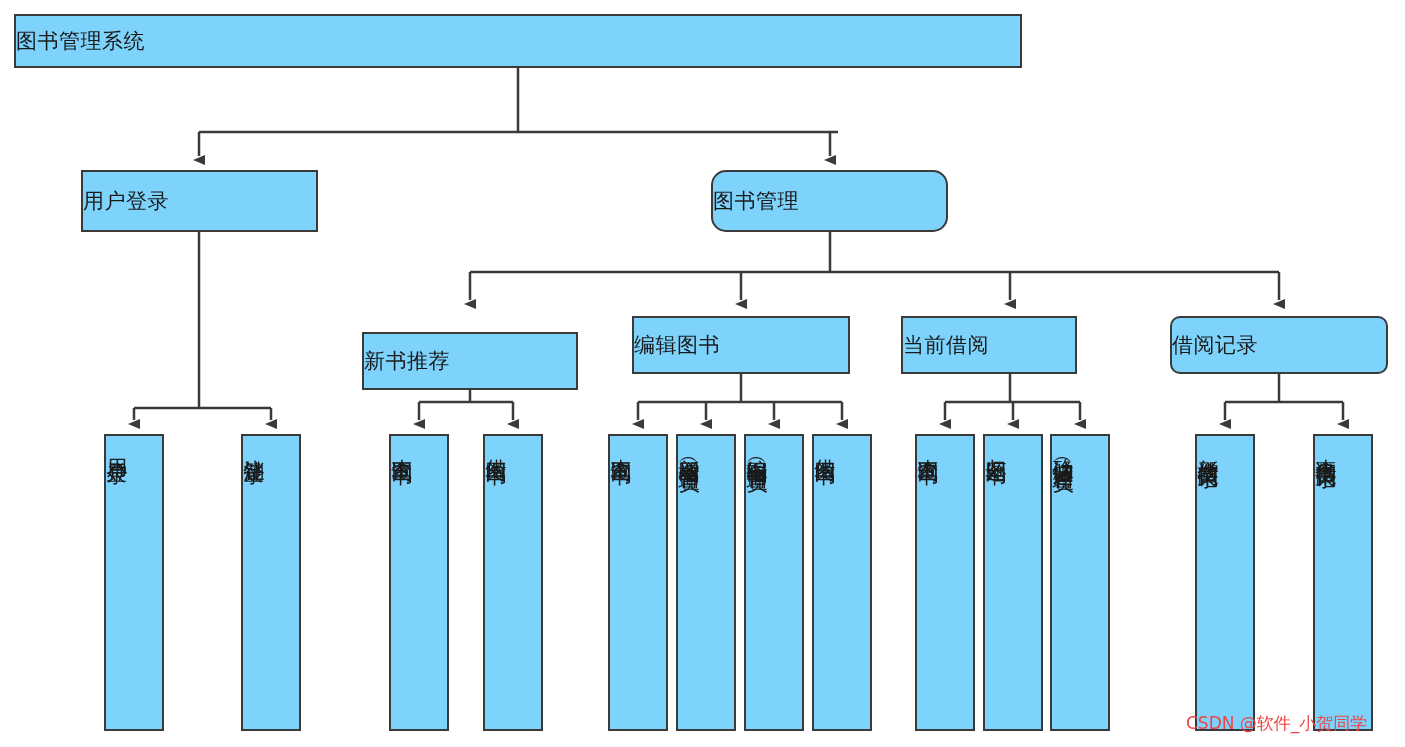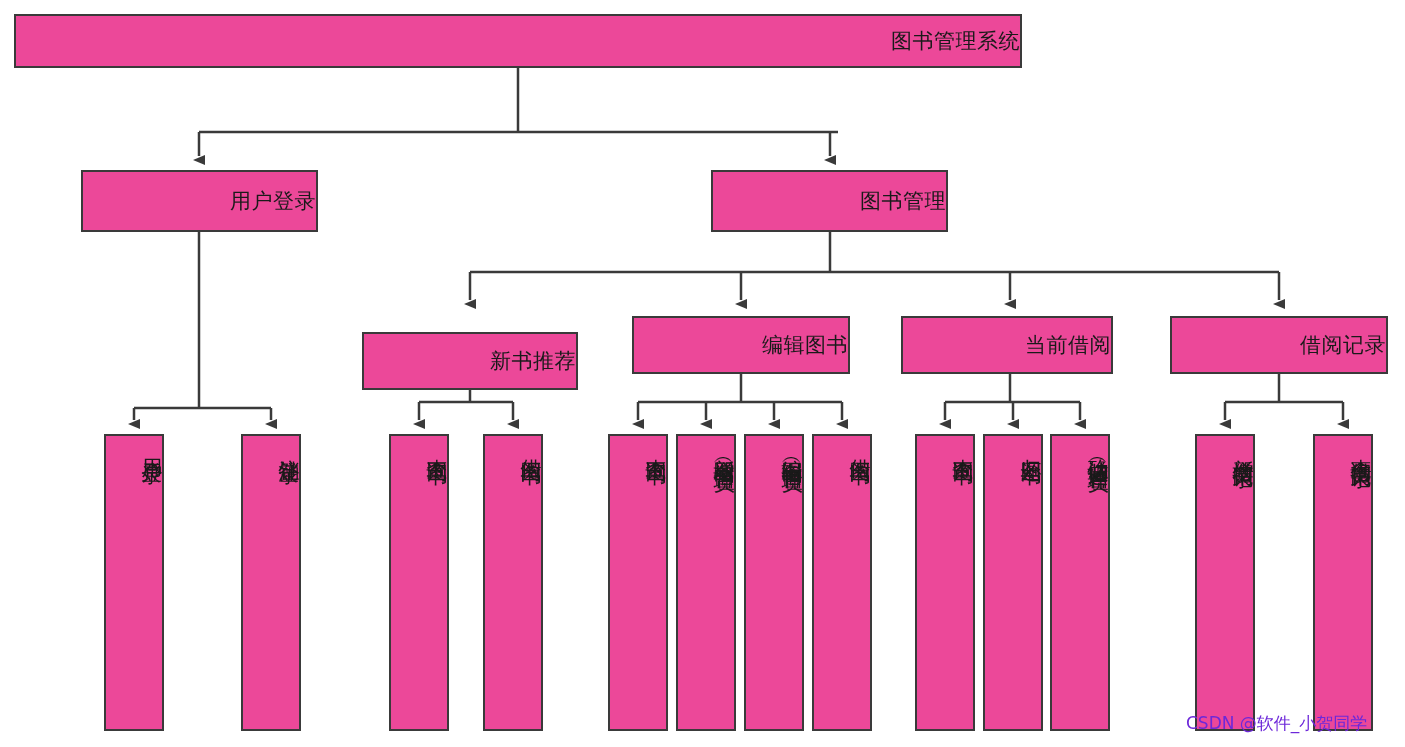--- a/index.html
+++ b/index.html
@@ -23,24 +23,24 @@
     position: absolute;
     left: 0;
     top: 0;
     width: 1405px;
     height: 747px;
   }
   .node {
     position: absolute;
     box-sizing: border-box;
     border: 2px solid #3a3a3a;
-    background: #ec4899;
+    background: #7dd3fc;
     display: flex;
     align-items: center;
-    justify-content: flex-end;
+    justify-content: flex-start;
     color: #1a1a1a;
     z-index: 3;
   }
   .node .lbl {
     display: block;
     text-align: center;
     line-height: 1.18;
     letter-spacing: 0.5px;
   }
   
@@ -60,21 +60,21 @@
     font-size: 21px;
     letter-spacing: 2px;
     line-height: 1;
     white-space: nowrap;
   }
   .watermark {
     position: absolute;
     left: 1186px;
     top: 712px;
     font-size: 17px;
-    color: #6d28d9;
+    color: #ef4444;
     white-space: nowrap;
     z-index: 5;
     font-family: "DejaVu Sans", "Liberation Sans", sans-serif;
   }
 </style>
 </head>
 <body>
 
 <div id="canvas">
 
@@ -129,37 +129,37 @@
   </svg>
 
   <div class="node horiz root" style="left:14px; top:14px; width:1008px; height:54px;">
     <span class="lbl">图书管理系统</span>
   </div>
 
   <div class="node horiz" style="left:81px; top:170px; width:237px; height:62px;">
     <span class="lbl">用户登录</span>
   </div>
 
-  <div class="node horiz" style="left:711px; top:170px; width:237px; height:62px;">
+  <div class="node horiz" style="left:711px; top:170px; width:237px; height:62px;border-radius:15px;">
     <span class="lbl">图书管理</span>
   </div>
 
   <div class="node horiz" style="left:362px; top:316px; width:216px; height:58px;margin-top:16px;">
     <span class="lbl">新书推荐</span>
   </div>
 
   <div class="node horiz" style="left:632px; top:316px; width:218px; height:58px;">
     <span class="lbl">编辑图书</span>
   </div>
 
-  <div class="node horiz" style="left:901px; top:316px; width:212px; height:58px;padding-left:44px;">
+  <div class="node horiz" style="left:901px; top:316px; width:176px; height:58px;">
     <span class="lbl">当前借阅</span>
   </div>
 
-  <div class="node horiz" style="left:1170px; top:316px; width:218px; height:58px;">
+  <div class="node horiz" style="left:1170px; top:316px; width:218px; height:58px;border-radius:10px;">
     <span class="lbl">借阅记录</span>
   </div>
 
   <div class="node vert" style="left:104px; top:434px; width:60px; height:297px;">
     <span class="lbl">用户登录</span>
   </div>
   <div class="node vert" style="left:241px; top:434px; width:60px; height:297px;">
     <span class="lbl">注销登录</span>
   </div>
 

